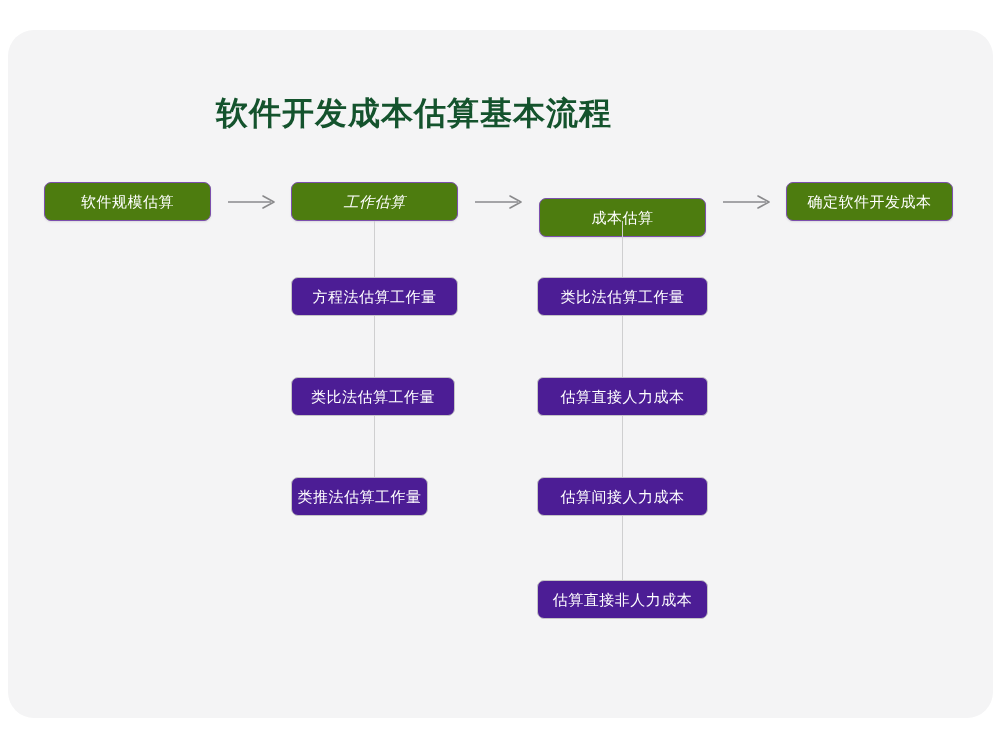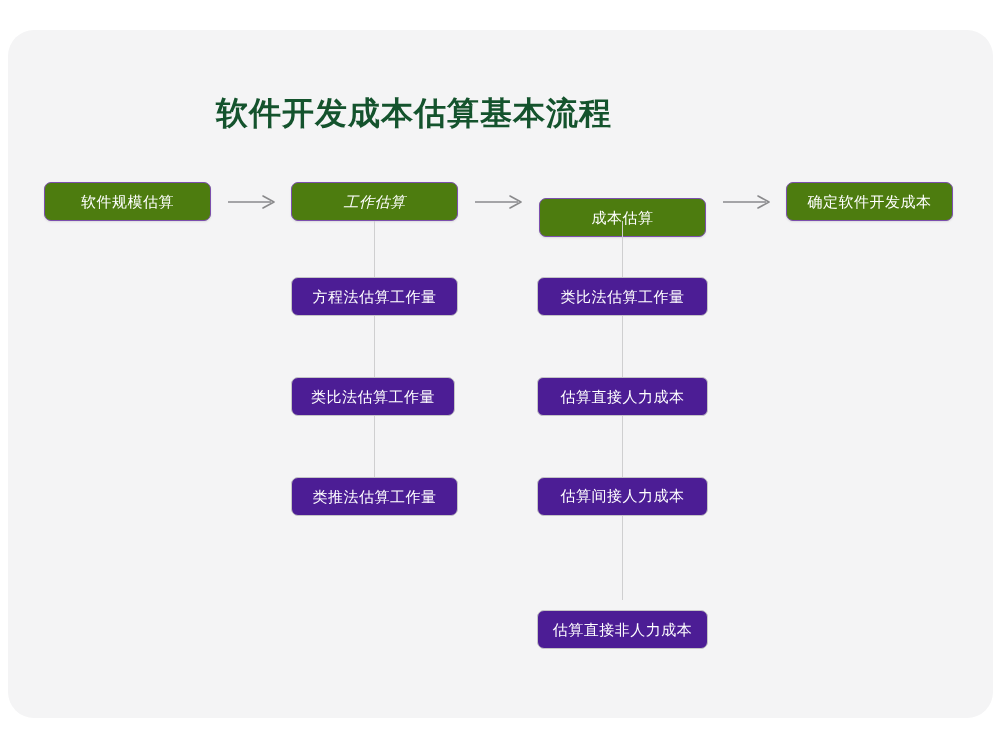--- a/index.html
+++ b/index.html
@@ -126,23 +126,23 @@
   </div>
 
   <div class="trunk" style="left:374px; top:221px; height:276px;"></div>
 
   <div class="trunk" style="left:622px; top:221px; height:379px;"></div>
 
   <div class="node secondary" style="left:291px; top:277px; width:167px; height:39px;">方程法估算工作量</div>
 
   <div class="node secondary" style="left:291px; top:377px; width:164px; height:39px;">类比法估算工作量</div>
 
-  <div class="node secondary" style="left:291px; top:477px; width:167px; height:39px;">类推法估算工作量</div>
+  <div class="node secondary" style="left:291px; top:477px; width:137px; height:39px;">类推法估算工作量</div>
 
   <div class="node secondary" style="left:537px; top:277px; width:171px; height:39px;">类比法估算工作量</div>
 
   <div class="node secondary" style="left:537px; top:377px; width:171px; height:39px;border-radius:6px;">估算直接人力成本</div>
 
-  <div class="node secondary" style="left:537px; top:477px; width:171px; height:39px;font-family:Liberation Serif, serif;">估算间接人力成本</div>
+  <div class="node secondary" style="left:537px; top:477px; width:171px; height:39px;">估算间接人力成本</div>
 
-  <div class="node secondary" style="left:537px; top:580px; width:171px; height:39px;margin-top:30px;">估算直接非人力成本</div>
+  <div class="node secondary" style="left:537px; top:580px; width:171px; height:39px;">估算直接非人力成本</div>
 
 </div>
 
 </body></html>

